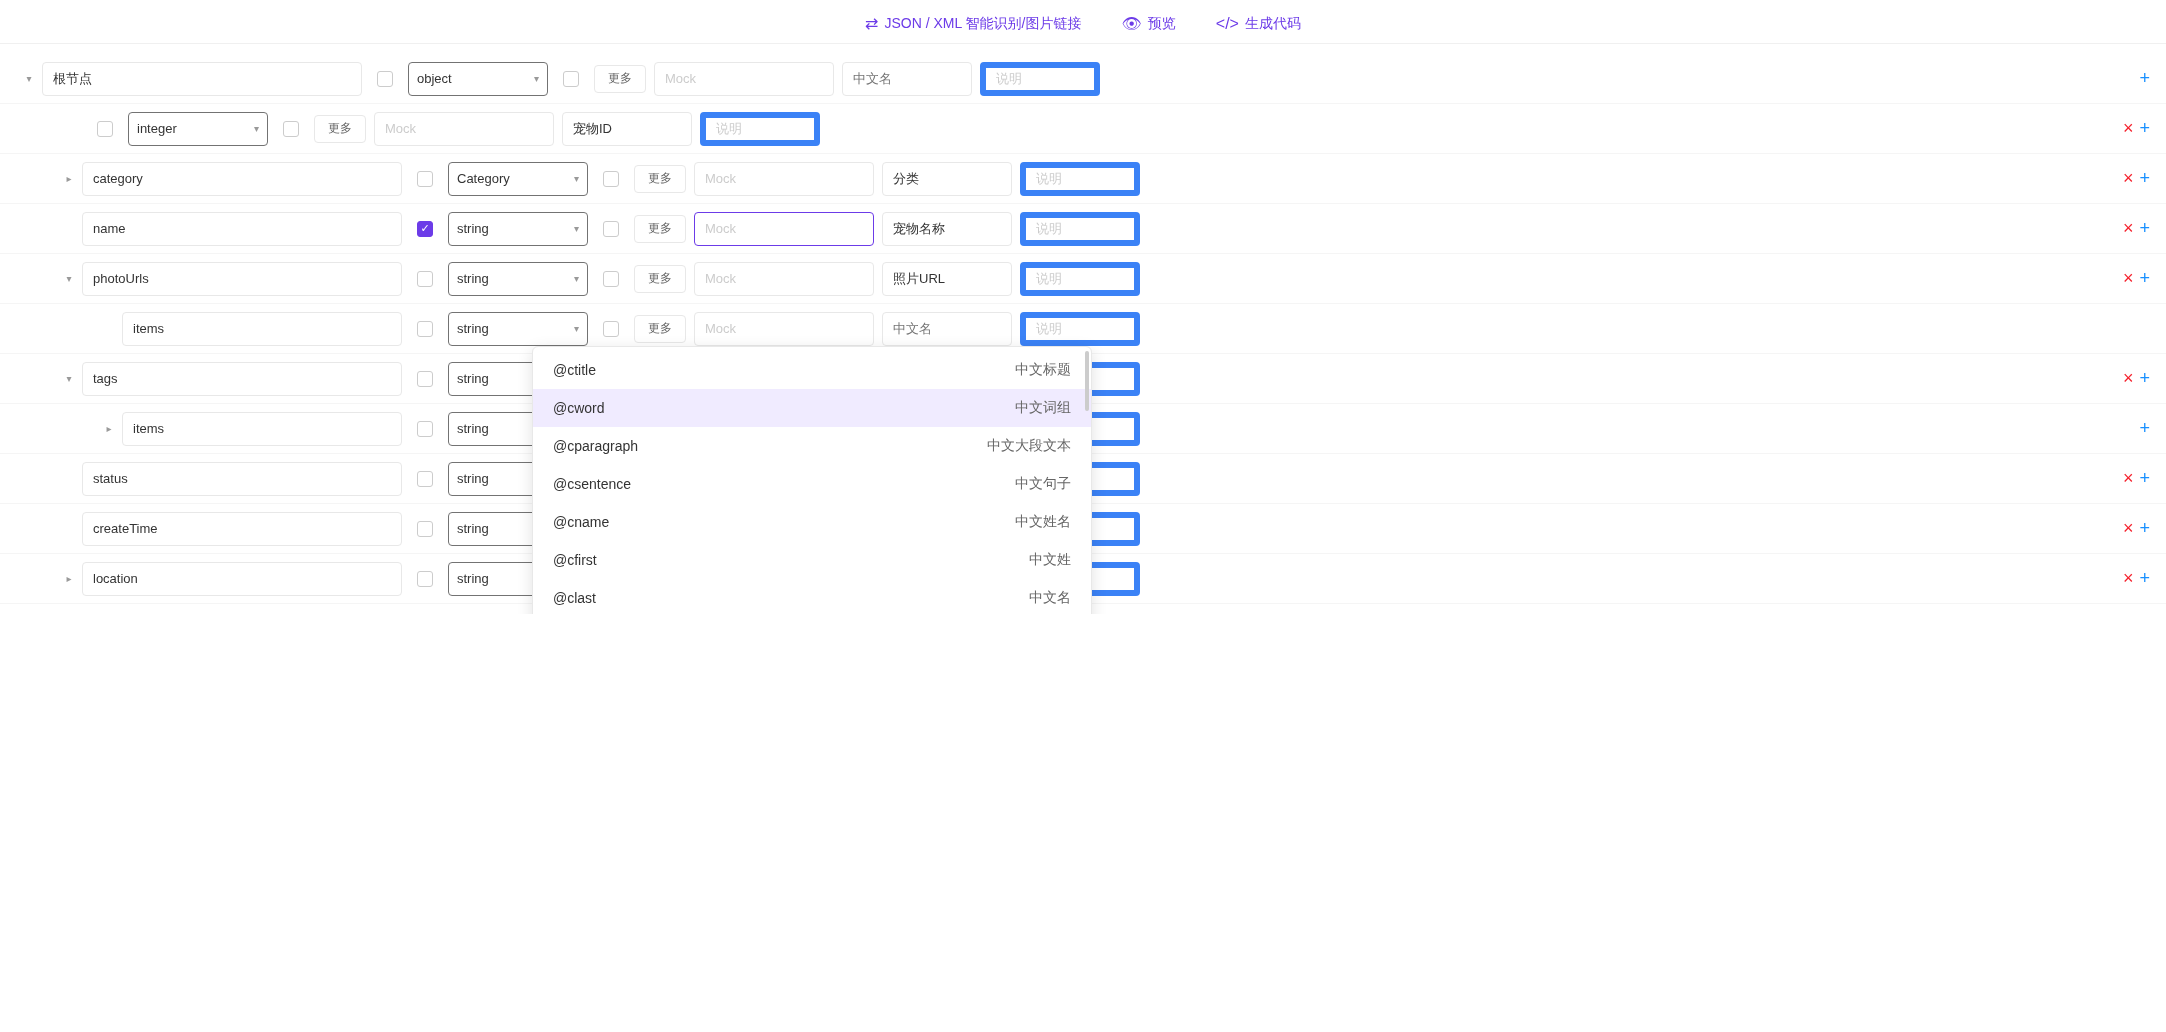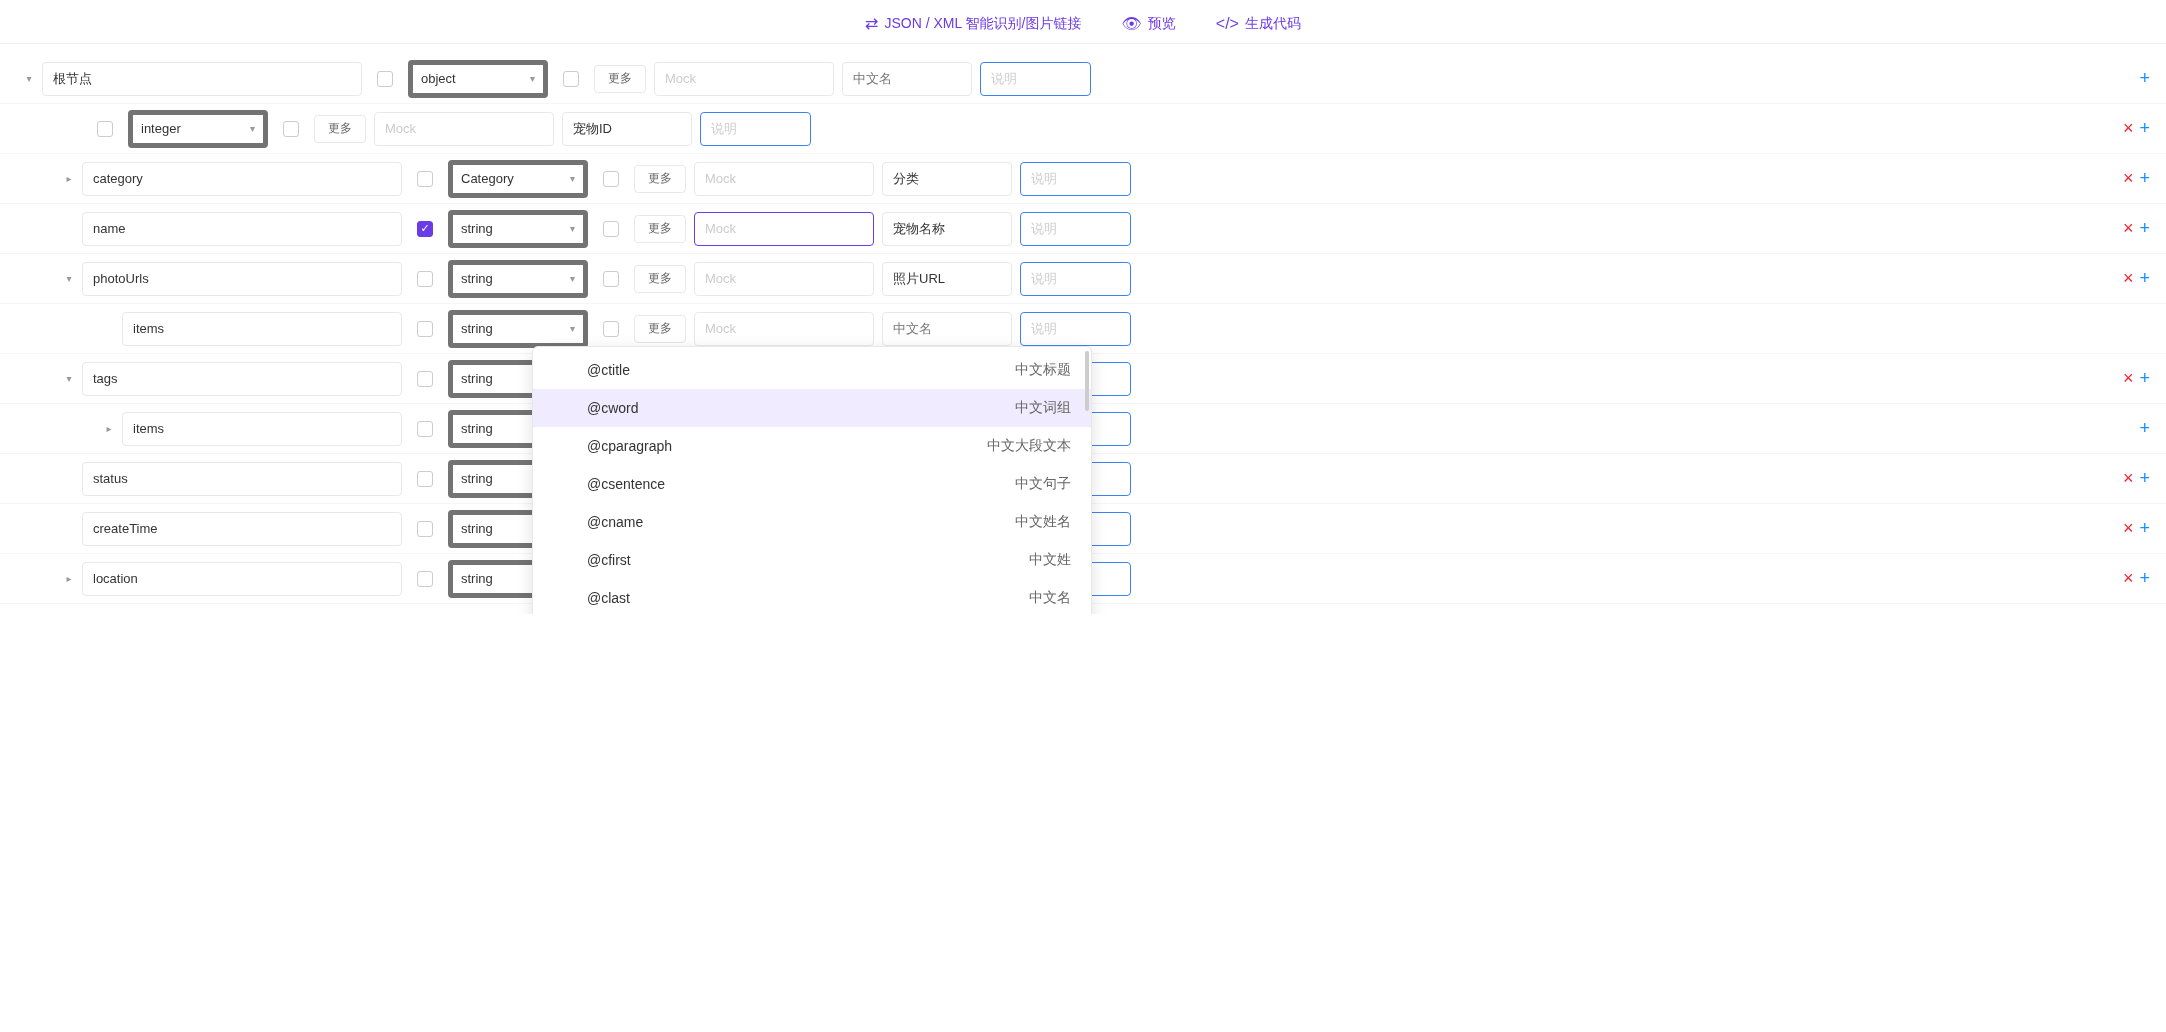--- a/index.html
+++ b/index.html
@@ -105,21 +105,21 @@
     .cb-box.checked::after {
       content: '✓';
       color: white;
       font-size: 11px;
     }
 
     
     .type-select {
       width: 140px;
       height: 34px;
-      border: 5px solid #737373;
+      border: 1px solid #737373;
       border-radius: 4px;
       padding: 14px 8px;
       font-size: 13px;
       color: #333;
       display: flex;
       align-items: center;
       justify-content: space-between;
       cursor: pointer;
       flex-shrink: 0;
       background: #fff;
@@ -181,23 +181,23 @@
       padding: 0 10px;
       font-size: 13px;
       color: #333;
       outline: none;
       flex-shrink: 0;
       margin-right: 8px;
     }
 
     
     .desc-input {
-      width: 111px;
+      width: 120px;
       height: 34px;
-      border: 1px solid #3b82f6;
+      border: 6px solid #3b82f6;
       border-radius: 4px;
       padding: 0 10px;
       font-size: 13px;
       color: #ccc;
       outline: none;
       flex-shrink: 0;
       margin-right: 8px;
     }
     .desc-input::placeholder { color: #ccc; }
 
@@ -236,21 +236,21 @@
 
     .dropdown-item {
       display: flex;
       align-items: center;
       justify-content: space-between;
       padding: 10px 20px;
       cursor: pointer;
       font-size: 14px;
     }
     .dropdown-item.selected { background: #f0ebff; }
-    .dropdown-item .item-key { color: #333; margin-left: 34px; }
+    .dropdown-item .item-key { color: #333; }
     .dropdown-item .item-desc { color: #666; }
 
     
     .scroll-indicator {
       position: absolute;
       right: 2px;
       top: 4px;
       width: 4px;
       height: 60px;
       background: #ccc;

